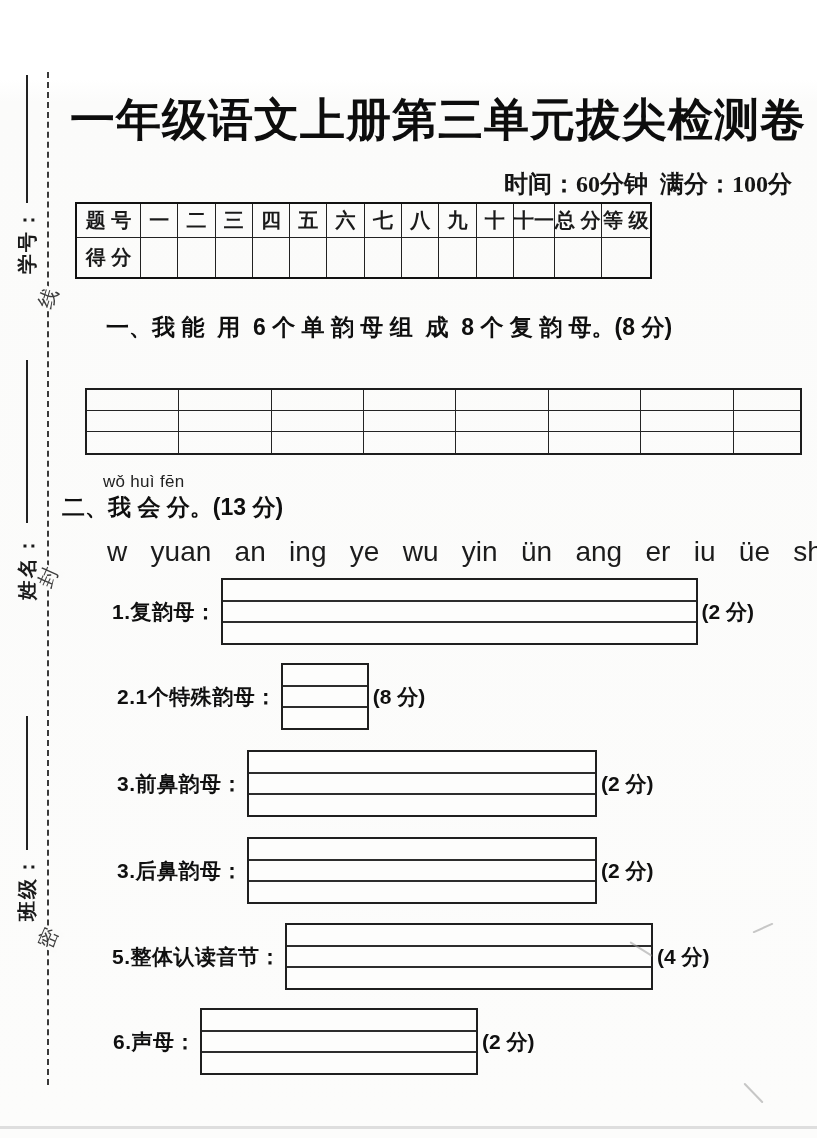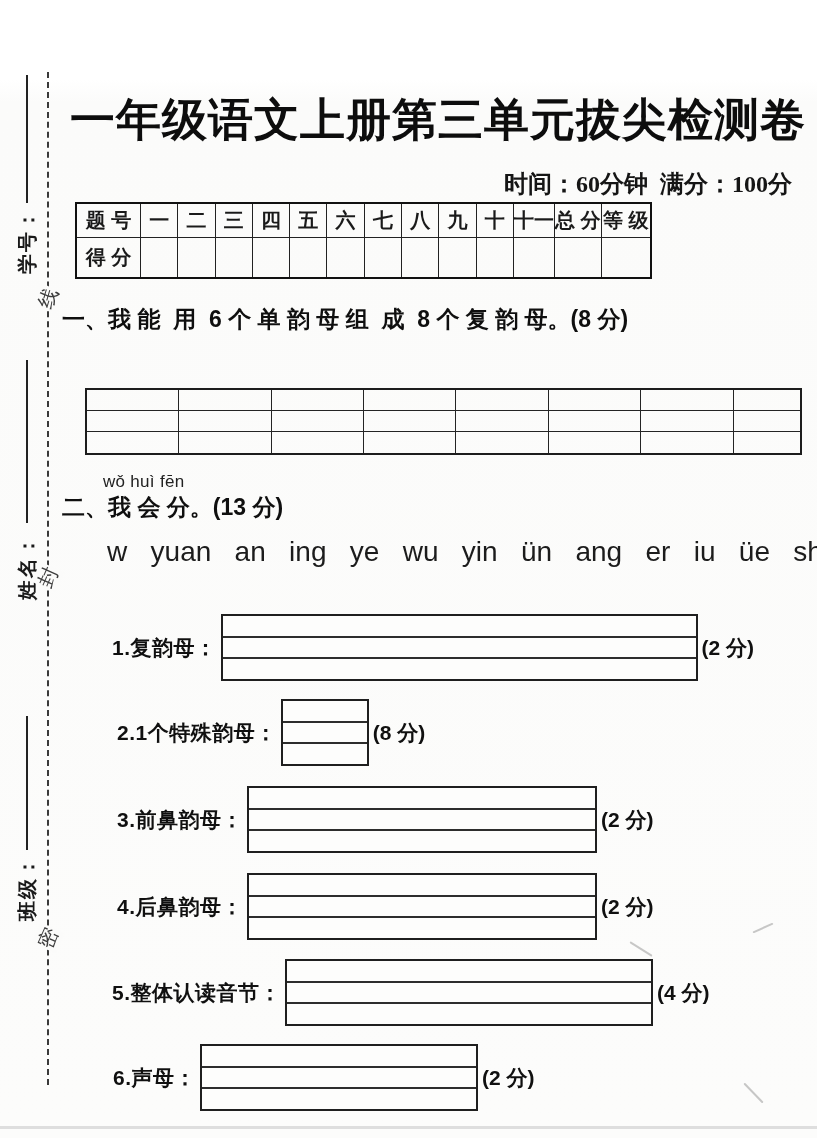--- a/index.html
+++ b/index.html
@@ -57,36 +57,36 @@
     font-size:20px;font-weight:700;white-space:pre;
   }
   .stable .cell:nth-child(14n){border-right:none;}
   .stable .cell.head{border-bottom:1.6px solid #222;}
 
   
   .pinyin{position:absolute;font-size:17px;color:#222;white-space:pre;letter-spacing:.3px;}
   .py1{left:103px;top:280px;}
   .py2{left:103px;top:472px;}
   .heading{position:absolute;left:62px;font-size:23px;font-weight:800;white-space:pre;color:#0f0f0f;}
-  .h1{top:304px;} .h2{top:492px;}
+  .h1{top:312px;margin-left:44px;} .h2{top:492px;}
   .vowels{position:absolute;left:287px;top:334px;font-size:25px;white-space:pre;color:#1c1c1c;}
   .syllables{position:absolute;left:107px;top:536px;font-size:28px;white-space:pre;color:#1c1c1c;}
 
   
   .vgrid{
     position:absolute;left:85px;top:388px;width:717px;height:67px;
     border:2.5px solid #1d1d1d;box-sizing:border-box;
     display:grid;grid-template-columns:repeat(7,1fr) .72fr;grid-template-rows:repeat(3,1fr);
   }
   .vgrid div{border-right:1.8px solid #242424;border-bottom:1.8px solid #242424;}
   .vgrid div:nth-child(8n){border-right:none;}
   .vgrid div:nth-child(n+17){border-bottom:none;}
 
   
-  .item{position:absolute;display:flex;align-items:center;gap:4px;height:67px;margin-top:36px;}
+  .item{position:absolute;display:flex;align-items:center;gap:4px;height:67px;}
   .item-label{font-size:21px;font-weight:800;white-space:nowrap;letter-spacing:.5px;color:#101010;}
   .item-points{font-size:21px;font-weight:800;white-space:nowrap;color:#101010;}
   .fourline{position:relative;height:67px;border:2px solid #1f1f1f;box-sizing:border-box;background:#fdfdfc;flex:0 0 auto;}
   .fourline i{position:absolute;left:0;right:0;height:2px;background:#2d2d2d;}
   .fourline .l1{top:calc(33.3% - 1px);}
   .fourline .l2{top:calc(66.6% - 1px);}
   .it1{left:112px;top:578px;} .b1{width:477px;}
   .it2{left:117px;top:663px;} .b2{width:88px;}
   .it3{left:117px;top:750px;} .b3{width:350px;}
   .it4{left:117px;top:837px;} .b4{width:350px;}
@@ -203,21 +203,21 @@
   <div class="item it3">
     <span class="item-label">3.前鼻韵母：</span>
     <div class="fourline b3">
         <i class="l1"></i>
         <i class="l2"></i>
       </div>
     <span class="item-points">(2 分)</span>
   </div>
 
   <div class="item it4">
-    <span class="item-label">4.后鼻韵母：</span>
+    <span class="item-label">3.后鼻韵母：</span>
     <div class="fourline b4">
         <i class="l1"></i>
         <i class="l2"></i>
       </div>
     <span class="item-points">(2 分)</span>
   </div>
 
   <div class="item it5">
     <span class="item-label">5.整体认读音节：</span>
     <div class="fourline b5">

